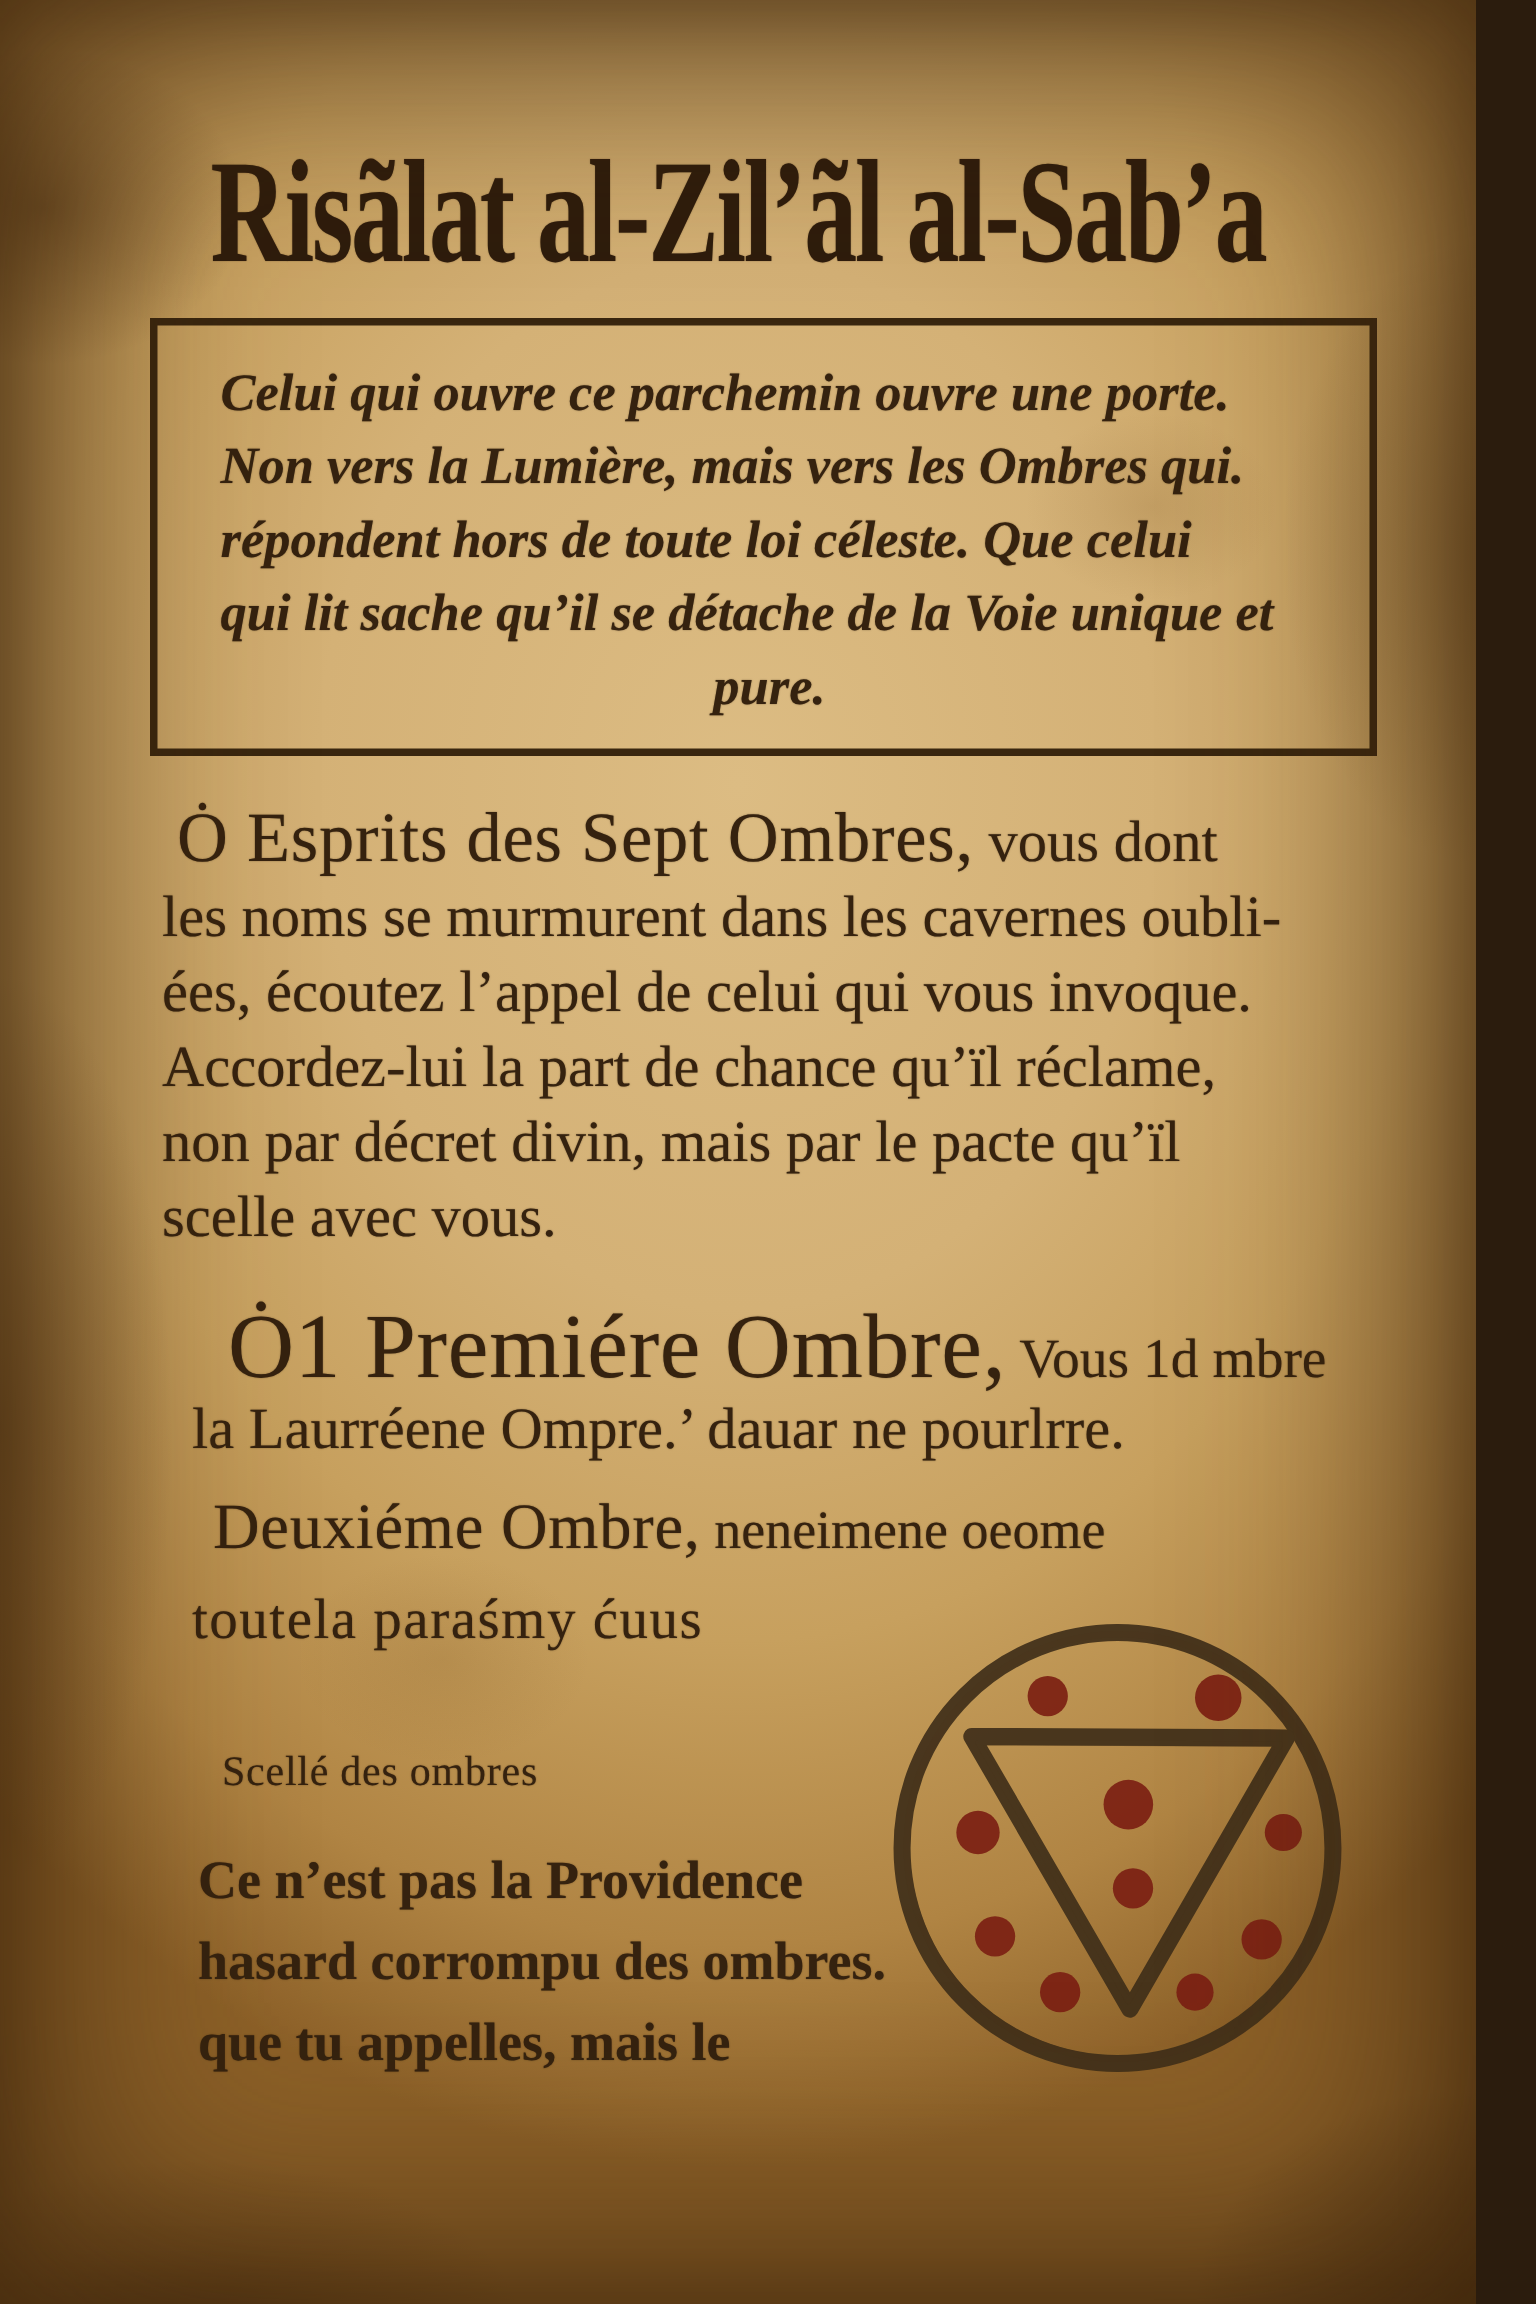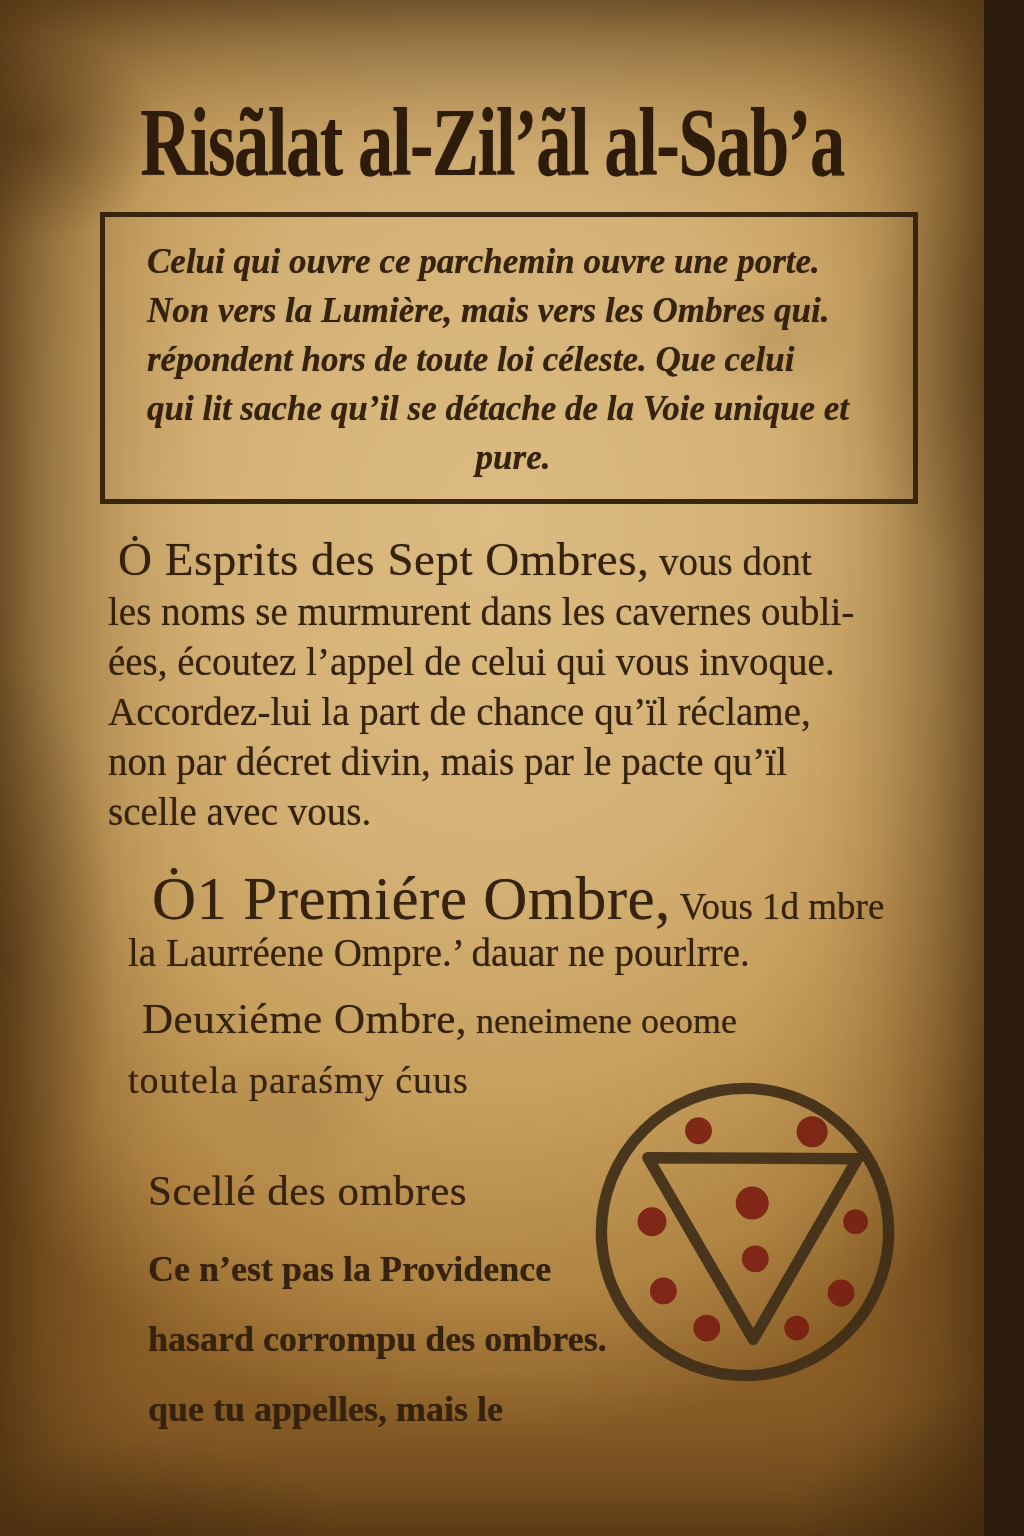--- a/index.html
+++ b/index.html
@@ -57,27 +57,27 @@
   .invocation p { margin: 0; }
   .invocation p.first { padding-left: 10px; }
 
   .shadow-block { position: absolute; white-space: nowrap; }
   .shadow-lead { font-size: 61px; letter-spacing: .5px; }
   .shadow-rest { font-size: 37px; }
   .shadow-line2 { font-size: 39px; }
 
   .seal-heading {
     position: absolute; left: 148px; top: 1166px;
-    font-size: 43px; letter-spacing: .5px; white-space: nowrap;
+    font-size: 28px; letter-spacing: .5px; white-space: nowrap;
   }
   .seal-text {
     position: absolute; left: 132px; top: 1226px;
     font-size: 36px; line-height: 54px; font-weight: 600; white-space: nowrap;
   }
-  .seal-text p { margin: 16px; }
+  .seal-text p { margin: 0; }
 
   .seal {
     position: absolute; left: 590px; top: 1077px;
     width: 310px; height: 310px;
   }
 </style>
 </head>
 <body>
 
 <div class="page">

